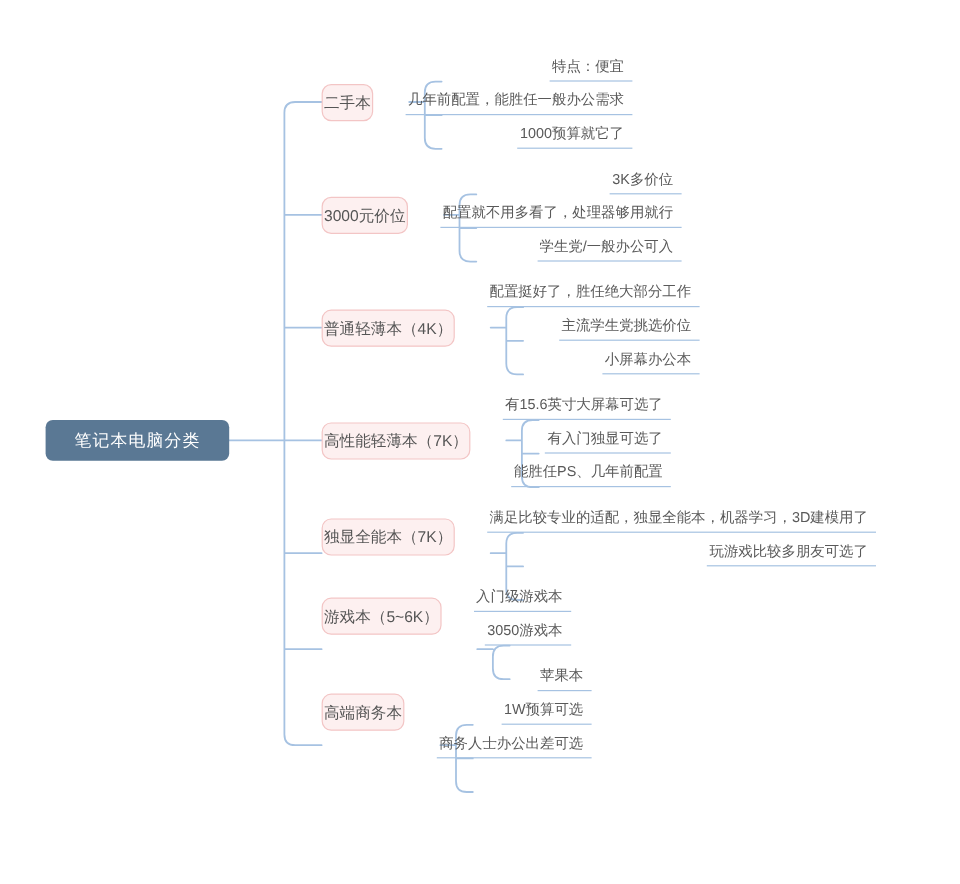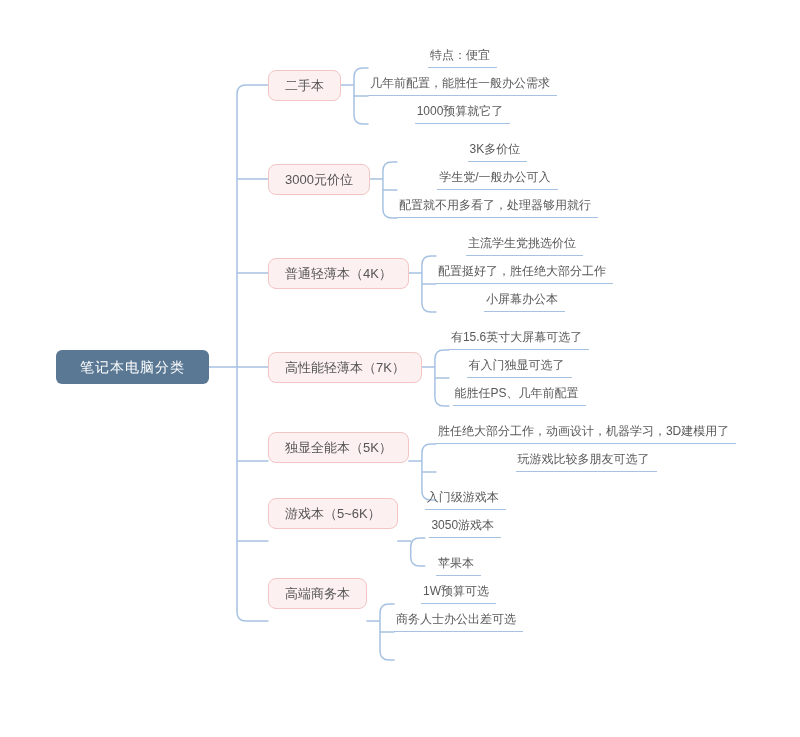--- a/index.html
+++ b/index.html
@@ -17,45 +17,45 @@
     position:relative;
     width:800px;height:737px;
     background:var(--canvas-bg);
     overflow:hidden;
   }
   svg.connectors{
     position:absolute;left:0;top:0;z-index:0;
     pointer-events:none;
   }
   .root-topic{
-    position:absolute;left:56px;top:366px;z-index:2;
+    position:absolute;left:38px;top:366px;z-index:2;
     background:var(--root-bg);color:var(--root-text);
     font-size:14px;line-height:18px;
     padding:8px 24px;border-radius:6px;
     white-space:nowrap;
     letter-spacing:1px;
   }
   .branches{
     position:absolute;left:268px;top:46px;z-index:1;
     display:flex;flex-direction:column;gap:16px;
   }
   .branch-row{
     display:flex;align-items:center;gap:27px;
   }
   .topic-box{
     background:var(--branch-bg);
     border:1.5px solid var(--branch-border);
     color:var(--branch-text);
     font-size:13px;line-height:17px;
-    padding:6px 16px;border-radius:8px;
+    padding:6px 1px;border-radius:8px;
     white-space:nowrap;
     flex:0 0 auto;
   }
   .children{
-    display:flex;flex-direction:column;gap:6px;align-items:center;
+    display:flex;flex-direction:column;gap:6px;align-items:flex-end;
   }
   .child{
     color:var(--child-text);
     font-size:12px;line-height:16px;
     padding:1px 7px 4px 2px;
     border-bottom:1.5px solid var(--line);
     white-space:nowrap;
   }
 </style>
 </head>
@@ -74,44 +74,44 @@
         <div class="children">
           <div class="child">特点：便宜</div>
           <div class="child">几年前配置，能胜任一般办公需求</div>
           <div class="child">1000预算就它了</div>
         </div>
       </div>
       <div class="branch-row">
         <div class="topic-box">3000元价位</div>
         <div class="children">
           <div class="child">3K多价位</div>
+          <div class="child">配置就不用多看了，处理器够用就行</div>
           <div class="child">学生党/一般办公可入</div>
-          <div class="child">配置就不用多看了，处理器够用就行</div>
         </div>
       </div>
       <div class="branch-row">
         <div class="topic-box">普通轻薄本（4K）</div>
         <div class="children">
+          <div class="child">配置挺好了，胜任绝大部分工作</div>
           <div class="child">主流学生党挑选价位</div>
-          <div class="child">配置挺好了，胜任绝大部分工作</div>
           <div class="child">小屏幕办公本</div>
         </div>
       </div>
       <div class="branch-row">
         <div class="topic-box">高性能轻薄本（7K）</div>
         <div class="children">
           <div class="child">有15.6英寸大屏幕可选了</div>
           <div class="child">有入门独显可选了</div>
           <div class="child">能胜任PS、几年前配置</div>
         </div>
       </div>
       <div class="branch-row">
-        <div class="topic-box">独显全能本（5K）</div>
+        <div class="topic-box">独显全能本（7K）</div>
         <div class="children">
-          <div class="child">胜任绝大部分工作，动画设计，机器学习，3D建模用了</div>
+          <div class="child">满足比较专业的适配，独显全能本，机器学习，3D建模用了</div>
           <div class="child">玩游戏比较多朋友可选了</div>
         </div>
       </div>
       <div class="branch-row">
         <div class="topic-box">游戏本（5~6K）</div>
         <div class="children">
           <div class="child">入门级游戏本</div>
           <div class="child">3050游戏本</div>
         </div>
       </div>

